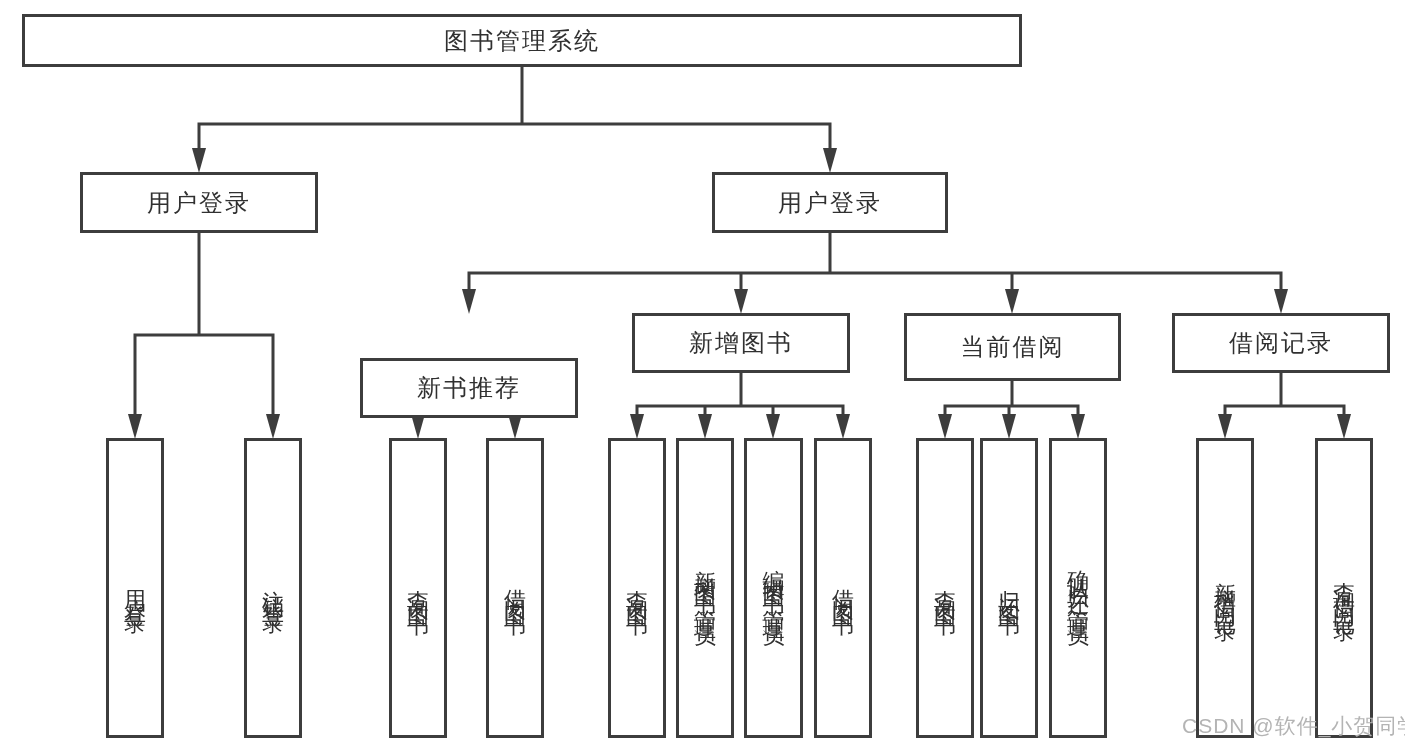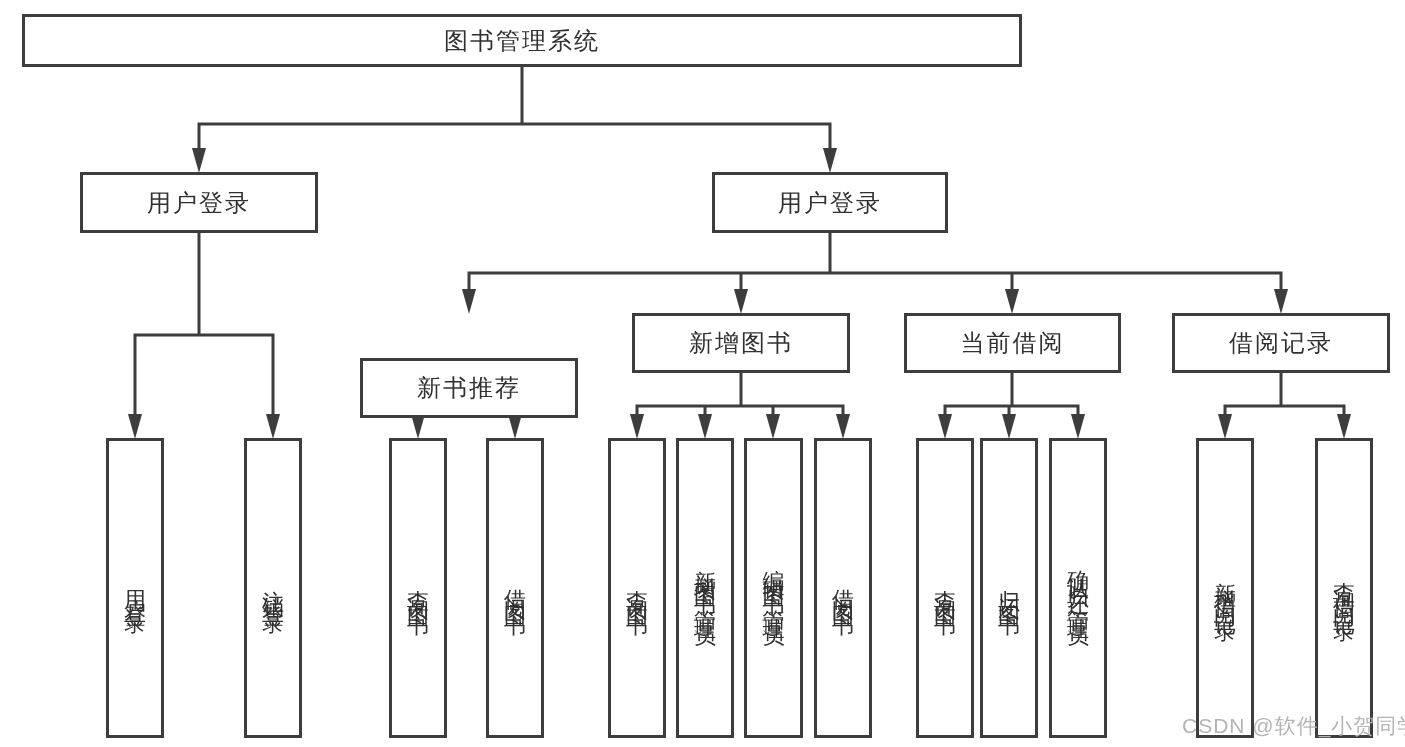--- a/index.html
+++ b/index.html
@@ -110,21 +110,21 @@
   <div class="node node-h" style="left:712px; top:172px; width:236px; height:61px;">
     <span>用户登录</span>
   </div>
 
   <div class="node node-h" style="left:360px; top:313px; width:218px; height:60px;margin-top:45px;">
     <span>新书推荐</span>
   </div>
   <div class="node node-h" style="left:632px; top:313px; width:218px; height:60px;">
     <span>新增图书</span>
   </div>
-  <div class="node node-h" style="left:904px; top:313px; width:217px; height:60px;">
+  <div class="node node-h" style="left:904px; top:313px; width:217px; height:68px;">
     <span>当前借阅</span>
   </div>
   <div class="node node-h" style="left:1172px; top:313px; width:218px; height:60px;">
     <span>借阅记录</span>
   </div>
 
   <div class="node node-v" style="left:106px; top:438px; width:58px; height:300px;">
     <span class="vtext">用户登录</span>
   </div>
   <div class="node node-v" style="left:244px; top:438px; width:58px; height:300px;">

